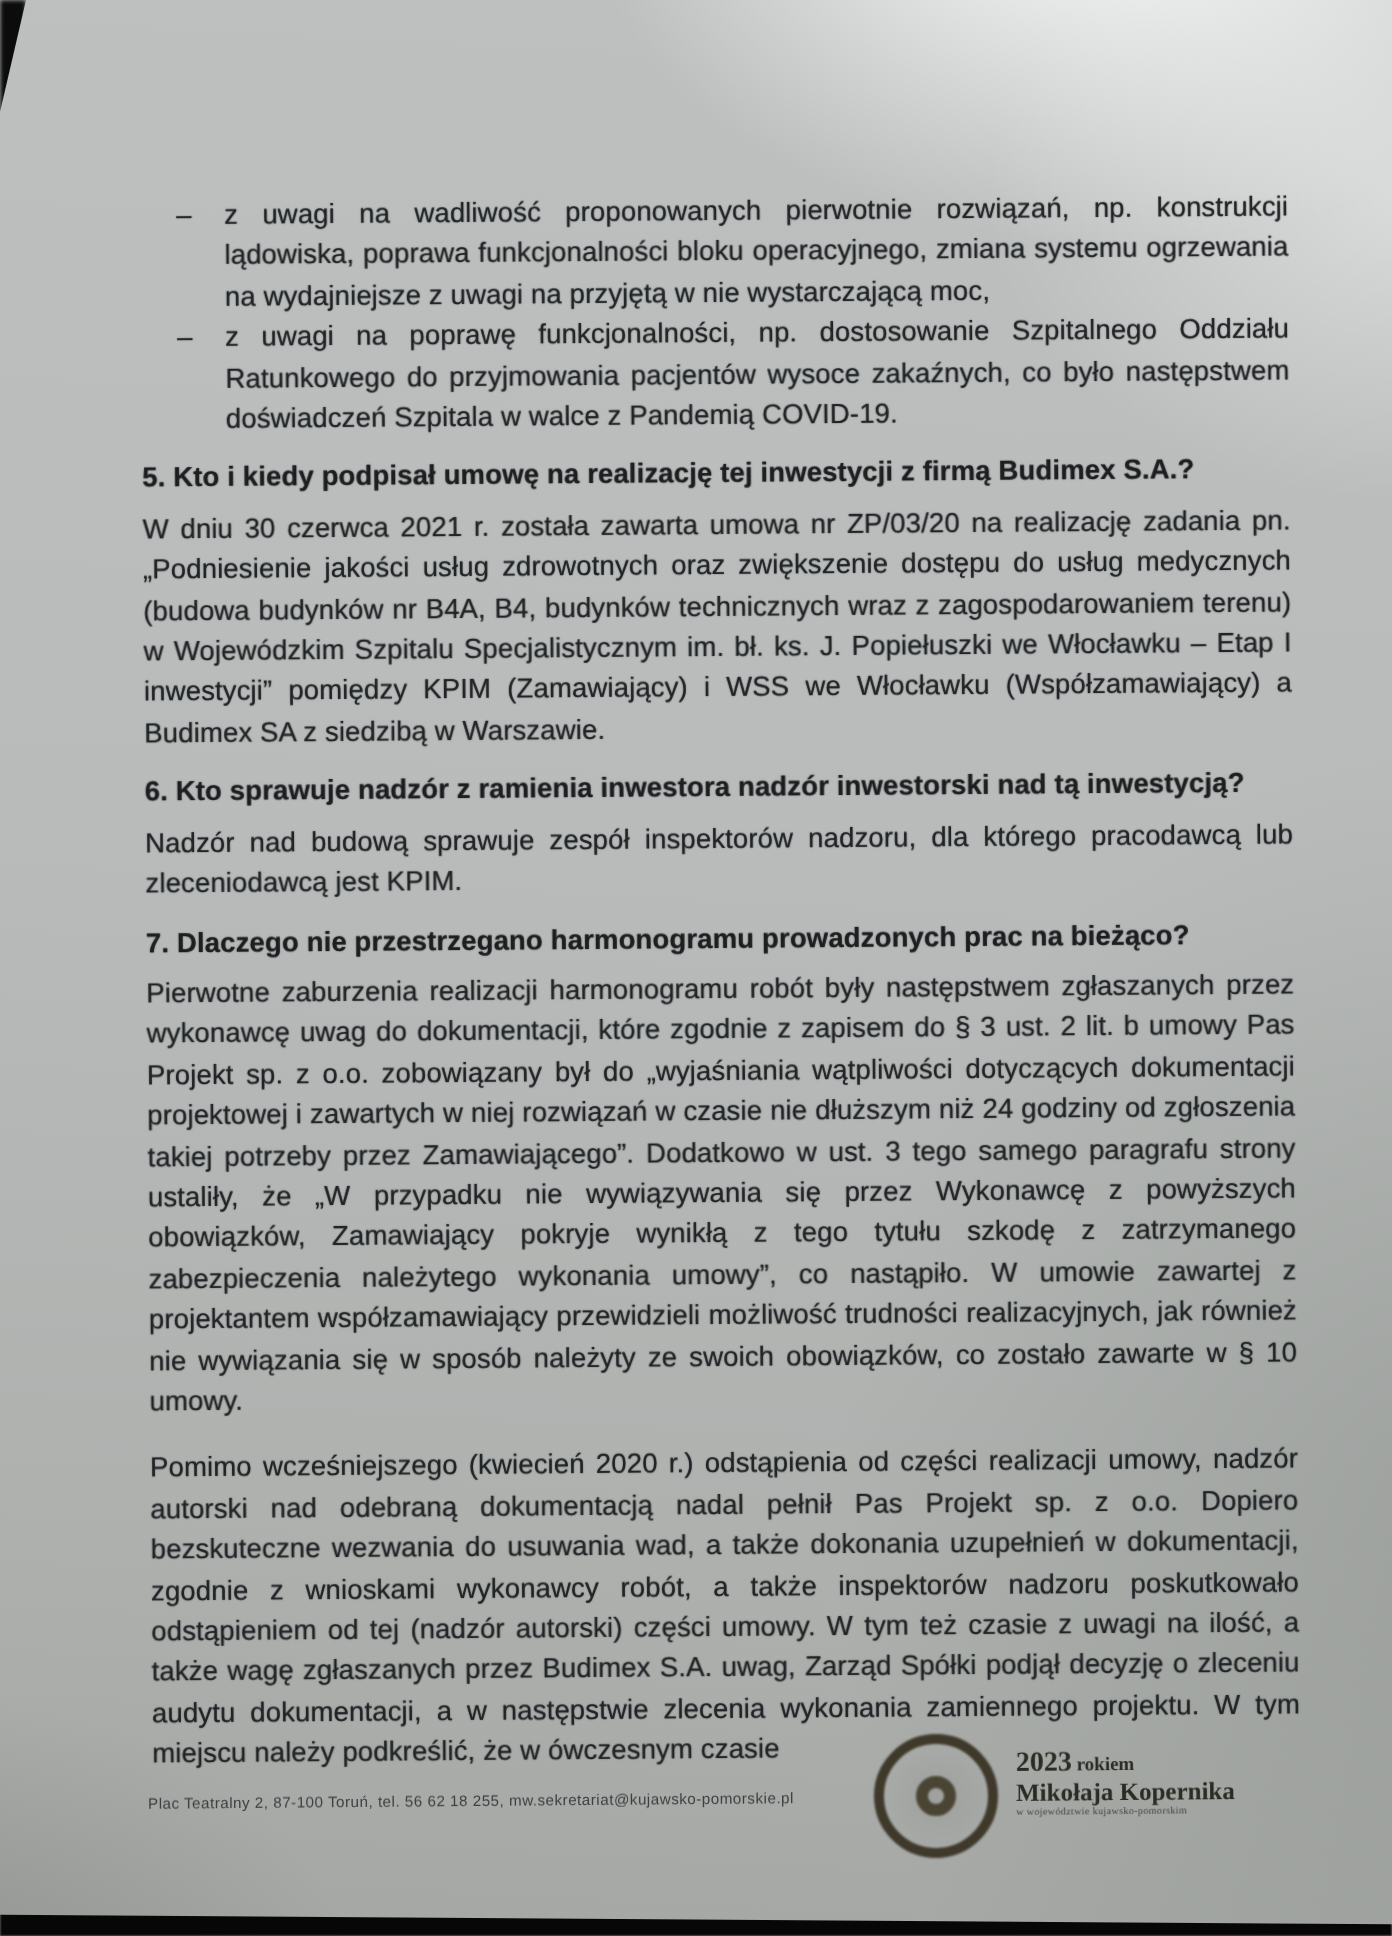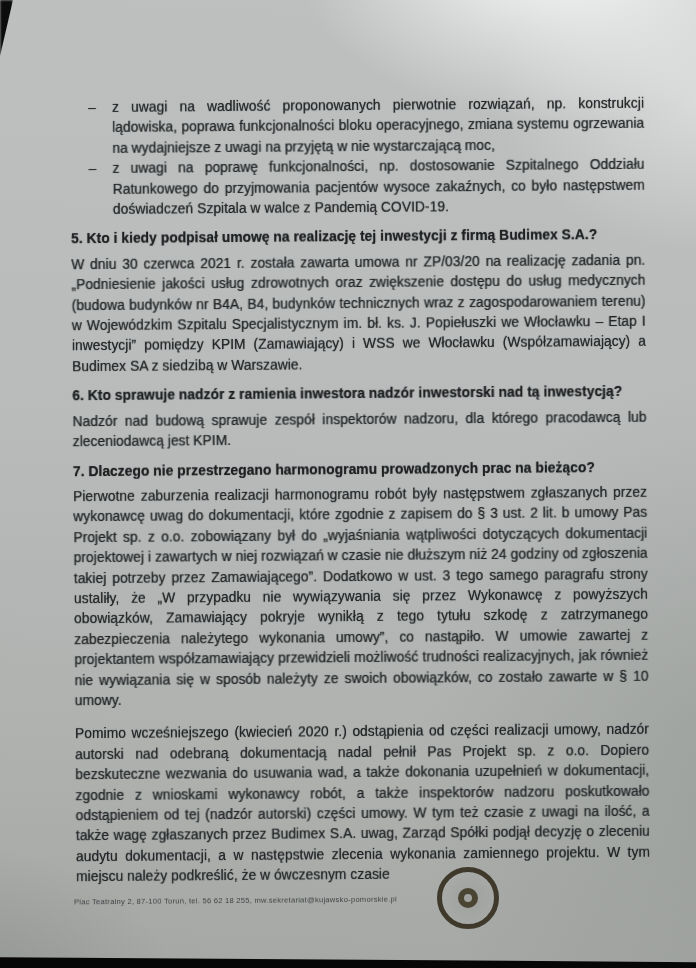--- a/index.html
+++ b/index.html
@@ -158,18 +158,25 @@
       <p class="para">Pomimo wcześniejszego (kwiecień 2020 r.) odstąpienia od części realizacji umowy, nadzór autorski nad odebraną dokumentacją nadal pełnił Pas Projekt sp. z o.o. Dopiero bezskuteczne wezwania do usuwania wad, a także dokonania uzupełnień w dokumentacji, zgodnie z wnioskami wykonawcy robót, a także inspektorów nadzoru poskutkowało odstąpieniem od tej (nadzór autorski) części umowy. W tym też czasie z uwagi na ilość, a także wagę zgłaszanych przez Budimex S.A. uwag, Zarząd Spółki podjął decyzję o zleceniu audytu dokumentacji, a w następstwie zlecenia wykonania zamiennego projektu. W tym miejscu należy podkreślić, że w ówczesnym czasie</p>
 
     </div>
 
     <div class="footer-address">Plac Teatralny 2, 87-100 Toruń, tel. 56 62 18 255, mw.sekretariat@kujawsko-pomorskie.pl</div>
 
     <div class="seal">
       <div class="seal-inner"></div>
     </div>
 
+    <div class="logo-text">
+      <div>
+        <span class="logo-year">2023</span><span class="logo-year-suffix"> rokiem</span>
+      </div>
+      <div class="logo-name">Mikołaja Kopernika</div>
+      <div class="logo-sub">w województwie kujawsko-pomorskim</div>
+    </div>
 
   </div>
 
   <div class="wedge-topleft"></div>
   <div class="strip-bottom"></div>
 </div>
 
 </body></html>

